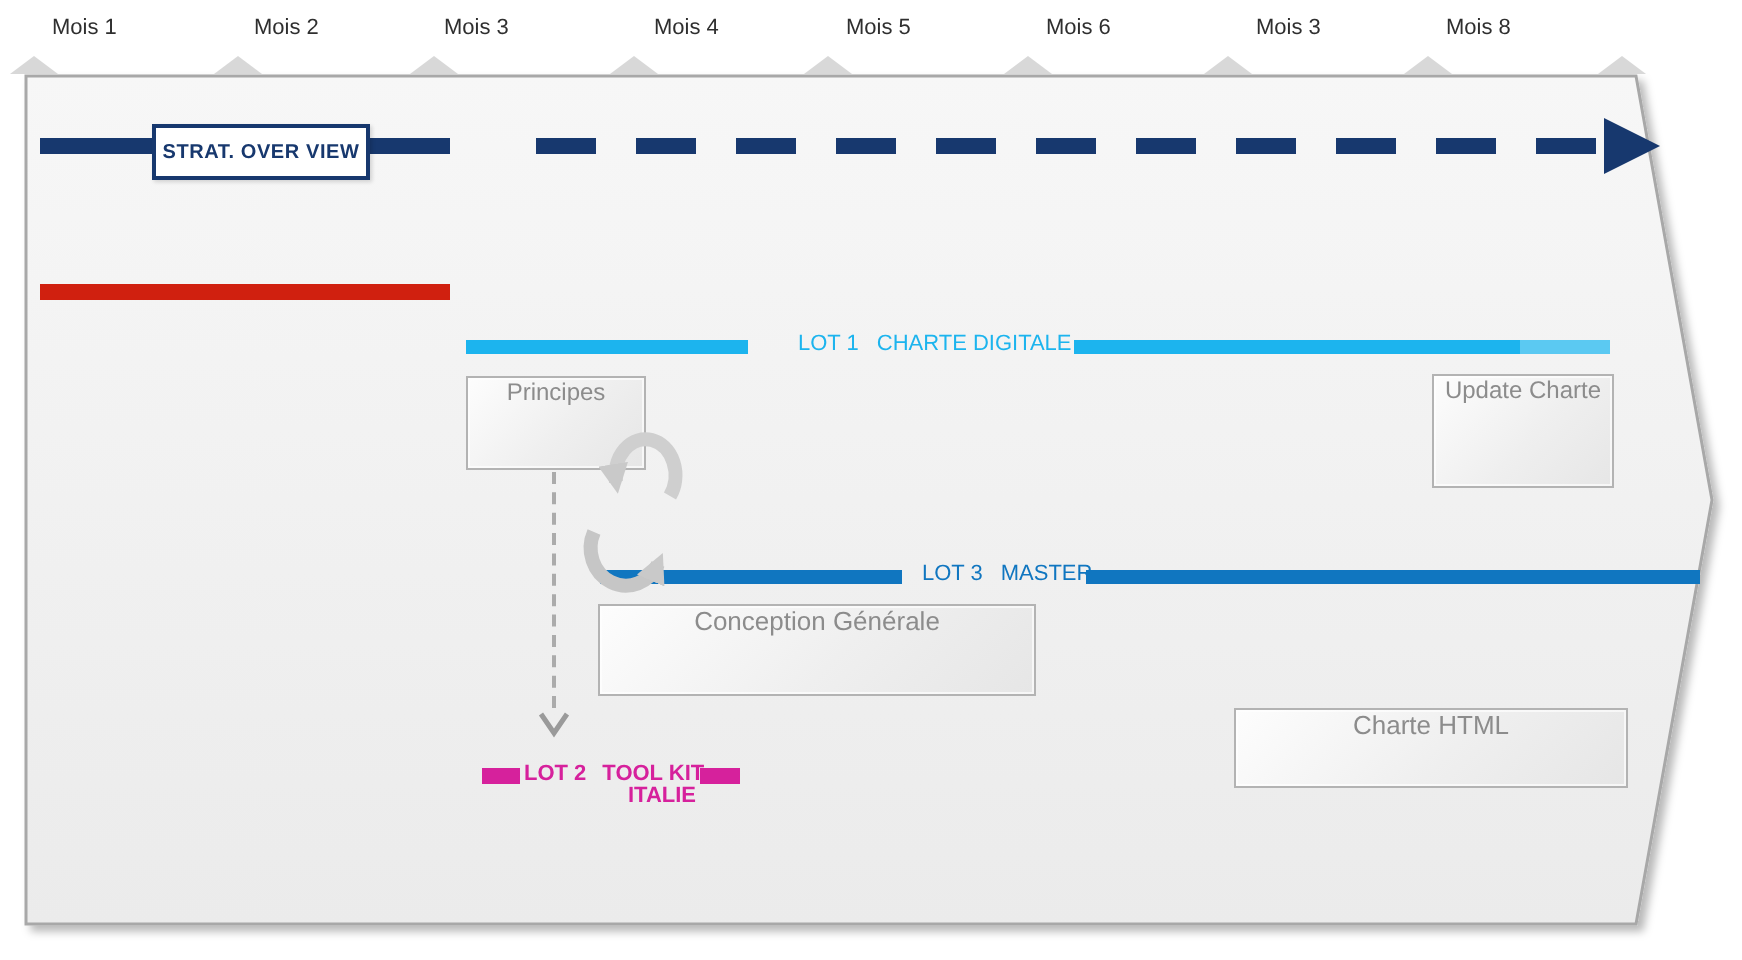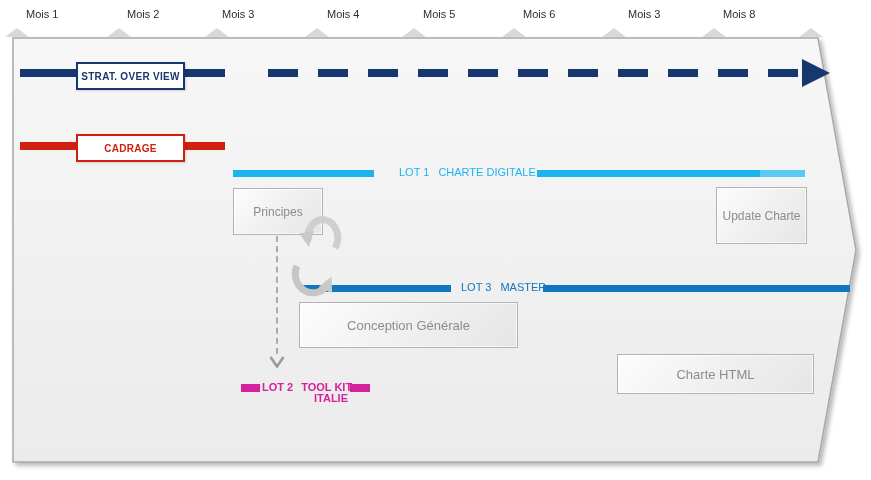--- a/index.html
+++ b/index.html
@@ -49,21 +49,21 @@
 
   
   .lotlabel { position:absolute; font-weight:normal; font-size:11px; white-space:nowrap; }
   .lotlabel .code { margin-right:9px; }
   .lot1-c { color:#1cb4ee; }
   .lot3-c { color:#1076c0; }
   .lot2-wrap { position:absolute; text-align:right; font-weight:bold; font-size:11px; color:#d6219c; line-height:11px; }
 
   
   .task {
-    position:absolute; display:flex; align-items:center; justify-content:center;
+    position:absolute; display:flex; align-items:flex-start; justify-content:center;
     border:1px solid #b3b3b3;
     background:linear-gradient(135deg,#fdfdfd 0%,#efefef 55%,#e6e6e6 100%);
     box-shadow:inset 0 0 0 1px rgba(255,255,255,0.65);
     color:#8c8c8c; font-size:13px; text-align:center;
   }
   .task.small { font-size:12px; }
 
   
   .vdash {
     position:absolute; width:0; border-left:2px dashed #ababab;
@@ -107,23 +107,20 @@
   <div class="month" style="left:723px">Mois 8</div>
 
   <div class="bar bar-navy" style="left:20px; top:69px; width:205px;"></div>
   <div class="dashes-navy" style="left:268px; top:69px; width:532px;"></div>
   <div class="arrowhead-navy" style="left:802px; top:59px;"></div>
   <div class="tag tag-navy" style="left:76px; top:62px; width:105px; height:24px;">
     <span>STRAT. OVER VIEW</span>
   </div>
 
   <div class="bar bar-red" style="left:20px; top:142px; width:205px;"></div>
-  <div class="tag tag-red" style="left:76px; top:134px; width:105px; height:24px;">
-    <span>CADRAGE</span>
-  </div>
 
   <div class="bar bar-cyan" style="left:233px; top:170px; width:141px;"></div>
   <div class="lotlabel lot1-c" style="left:399px; top:166px;">
     <span class="code">LOT 1</span><span>CHARTE DIGITALE</span>
   </div>
   <div class="bar bar-cyan" style="left:537px; top:170px; width:268px;"></div>
   <div class="bar bar-cyan-light" style="left:760px; top:170px; width:45px;"></div>
 
   <div class="task small" style="left:233px; top:188px; width:88px; height:45px;">
     <span>Principes</span>

